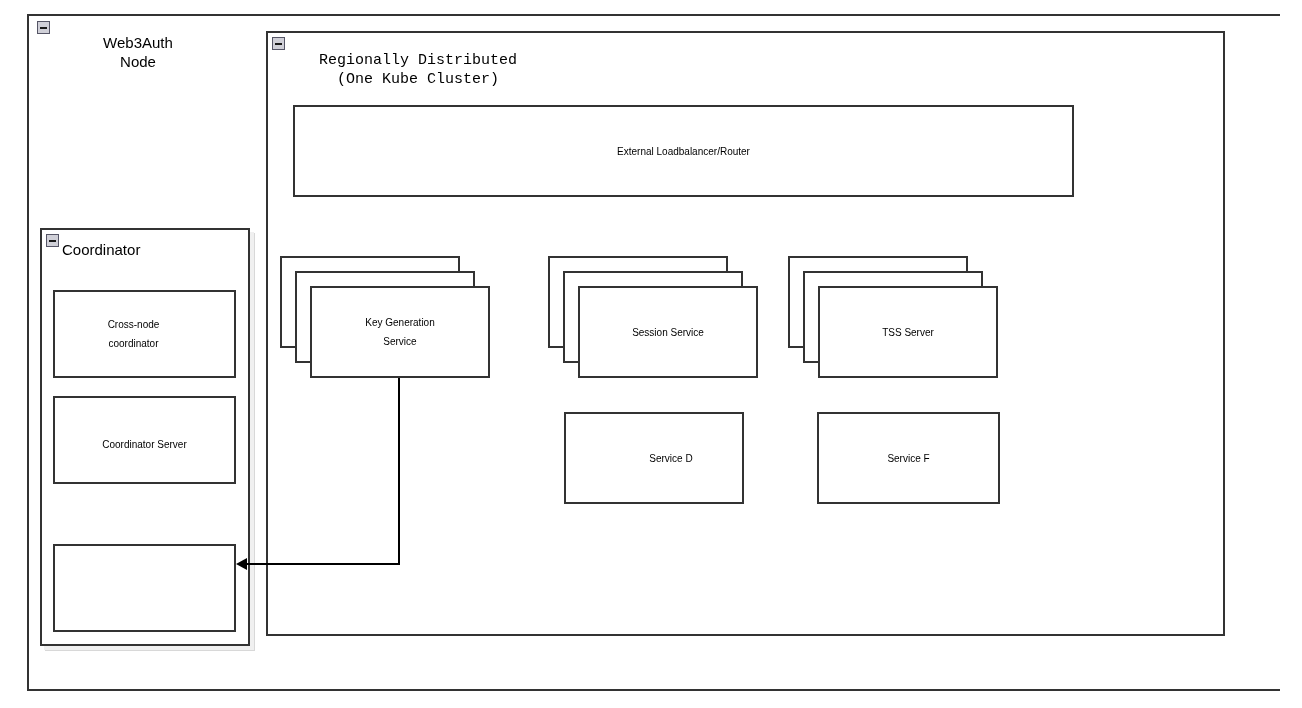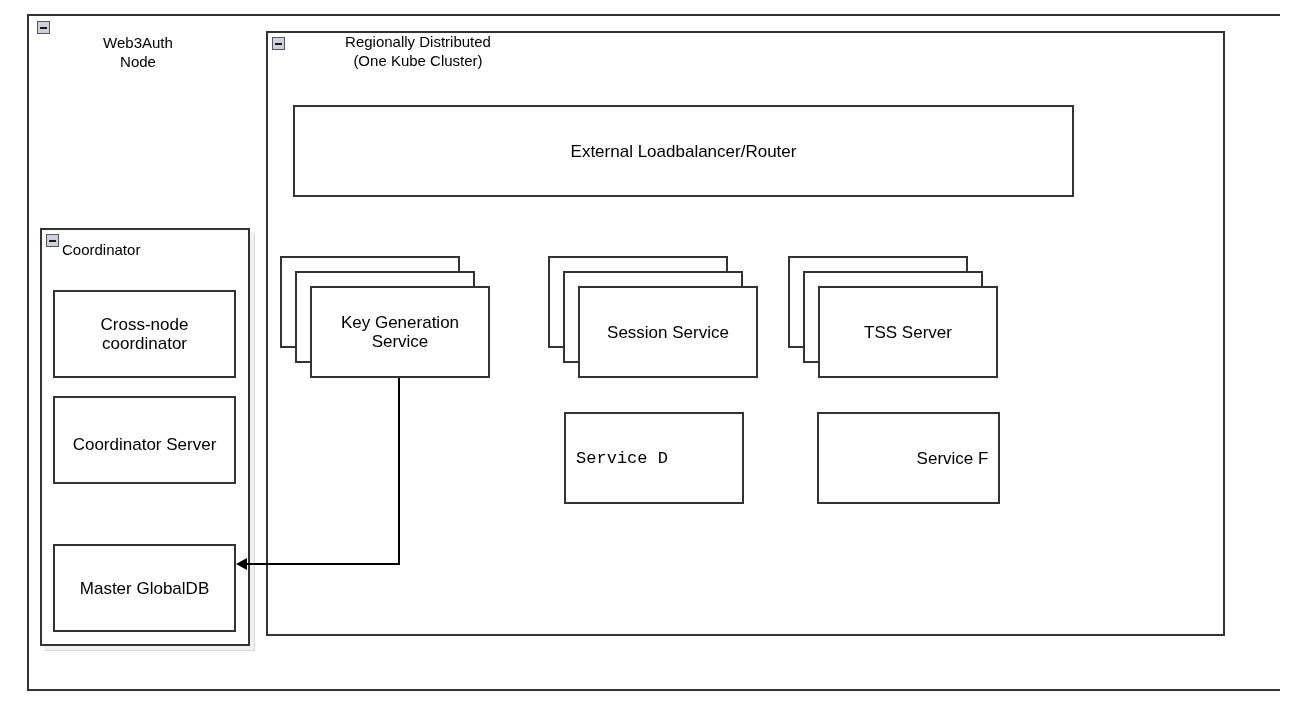--- a/index.html
+++ b/index.html
@@ -34,21 +34,21 @@
     border: 2px solid #333333;
     box-shadow: 4px 4px 0 0 #f0f0f0, 5px 5px 0 0 #d8d8d8;
   }
   .label-center {
     position: absolute;
     display: flex;
     align-items: center;
     justify-content: center;
     text-align: center;
     color: #000000;
-    font-size: 17px;
+    font-size: 10px;
     line-height: 19px;
     pointer-events: none;
     white-space: pre-line;
   }
   .container-title {
     position: absolute;
     color: #000000;
     font-size: 15px;
     line-height: 19px;
     text-align: center;
@@ -89,21 +89,21 @@
 
 <div id="canvas">
 
   <div class="container-box" style="left:27px; top:14px; width:1256px; height:677px;"></div>
   <div class="collapse-icon" style="left:37px; top:21px;"></div>
   <div class="container-title" style="left:48px; top:33px; width:180px;">Web3Auth
 Node</div>
 
   <div class="container-box" style="left:266px; top:31px; width:959px; height:605px;"></div>
   <div class="collapse-icon" style="left:272px; top:37px;"></div>
-  <div class="container-title" style="left:288px; top:32px; width:260px;">Regionally Distributed
+  <div class="container-title" style="left:288px; top:51px; width:260px;font-family:Liberation Mono, monospace;">Regionally Distributed
 (One Kube Cluster)</div>
 
   <div class="box" style="left:293px; top:105px; width:781px; height:92px;"></div>
   <div class="label-center" style="left:293px; top:105px; width:781px; height:92px;">External Loadbalancer/Router</div>
 
   <div class="box" style="left:280px; top:256px; width:180px; height:92px;"></div>
   <div class="box" style="left:295px; top:271px; width:180px; height:92px;"></div>
   <div class="box" style="left:310px; top:286px; width:180px; height:92px;"></div>
   <div class="label-center" style="left:310px; top:286px; width:180px; height:92px;border-radius:8px;">Key Generation
 Service</div>
@@ -112,36 +112,35 @@
   <div class="box" style="left:563px; top:271px; width:180px; height:92px;"></div>
   <div class="box" style="left:578px; top:286px; width:180px; height:92px;"></div>
   <div class="label-center" style="left:578px; top:286px; width:180px; height:92px;border-radius:32px;">Session Service</div>
 
   <div class="box" style="left:788px; top:256px; width:180px; height:92px;"></div>
   <div class="box" style="left:803px; top:271px; width:180px; height:92px;"></div>
   <div class="box" style="left:818px; top:286px; width:180px; height:92px;"></div>
   <div class="label-center" style="left:818px; top:286px; width:180px; height:92px;">TSS Server</div>
 
   <div class="box" style="left:564px; top:412px; width:180px; height:92px;"></div>
-  <div class="label-center" style="left:532px; top:412px; width:180px; height:92px;font-family:Liberation Mono, monospace;">Service D</div>
+  <div class="label-center" style="left:581px; top:412px; width:180px; height:92px;">Service D</div>
 
   <div class="box" style="left:817px; top:412px; width:183px; height:92px;"></div>
-  <div class="label-center" style="left:817px; top:412px; width:183px; height:92px;padding-left:44px;">Service F</div>
+  <div class="label-center" style="left:817px; top:412px; width:183px; height:92px;">Service F</div>
 
   <div class="shadow-box" style="left:40px; top:228px; width:210px; height:418px;"></div>
   <div class="collapse-icon" style="left:46px; top:234px;"></div>
   <div class="container-title" style="left:62px; top:240px; width:150px; text-align:left;">Coordinator</div>
 
   <div class="box" style="left:53px; top:290px; width:183px; height:88px;"></div>
-  <div class="label-center" style="left:53px; top:290px; width:183px; height:88px;">Cross-node
+  <div class="label-center" style="left:42px; top:290px; width:183px; height:88px;">Cross-node
 coordinator</div>
 
   <div class="box" style="left:53px; top:396px; width:183px; height:88px;"></div>
   <div class="label-center" style="left:53px; top:400px; width:183px; height:88px;">Coordinator Server</div>
 
   <div class="box" style="left:53px; top:544px; width:183px; height:88px;"></div>
-  <div class="label-center" style="left:53px; top:544px; width:183px; height:88px;">Master GlobalDB</div>
 
   <div class="conn" style="left:398px; top:378px; width:2px; height:187px;"></div>
   <div class="conn" style="left:241px; top:563px; width:159px; height:2px;"></div>
   <div class="arrowhead" style="left:236px; top:558px;"></div>
 
 </div>
 
 </body></html>

